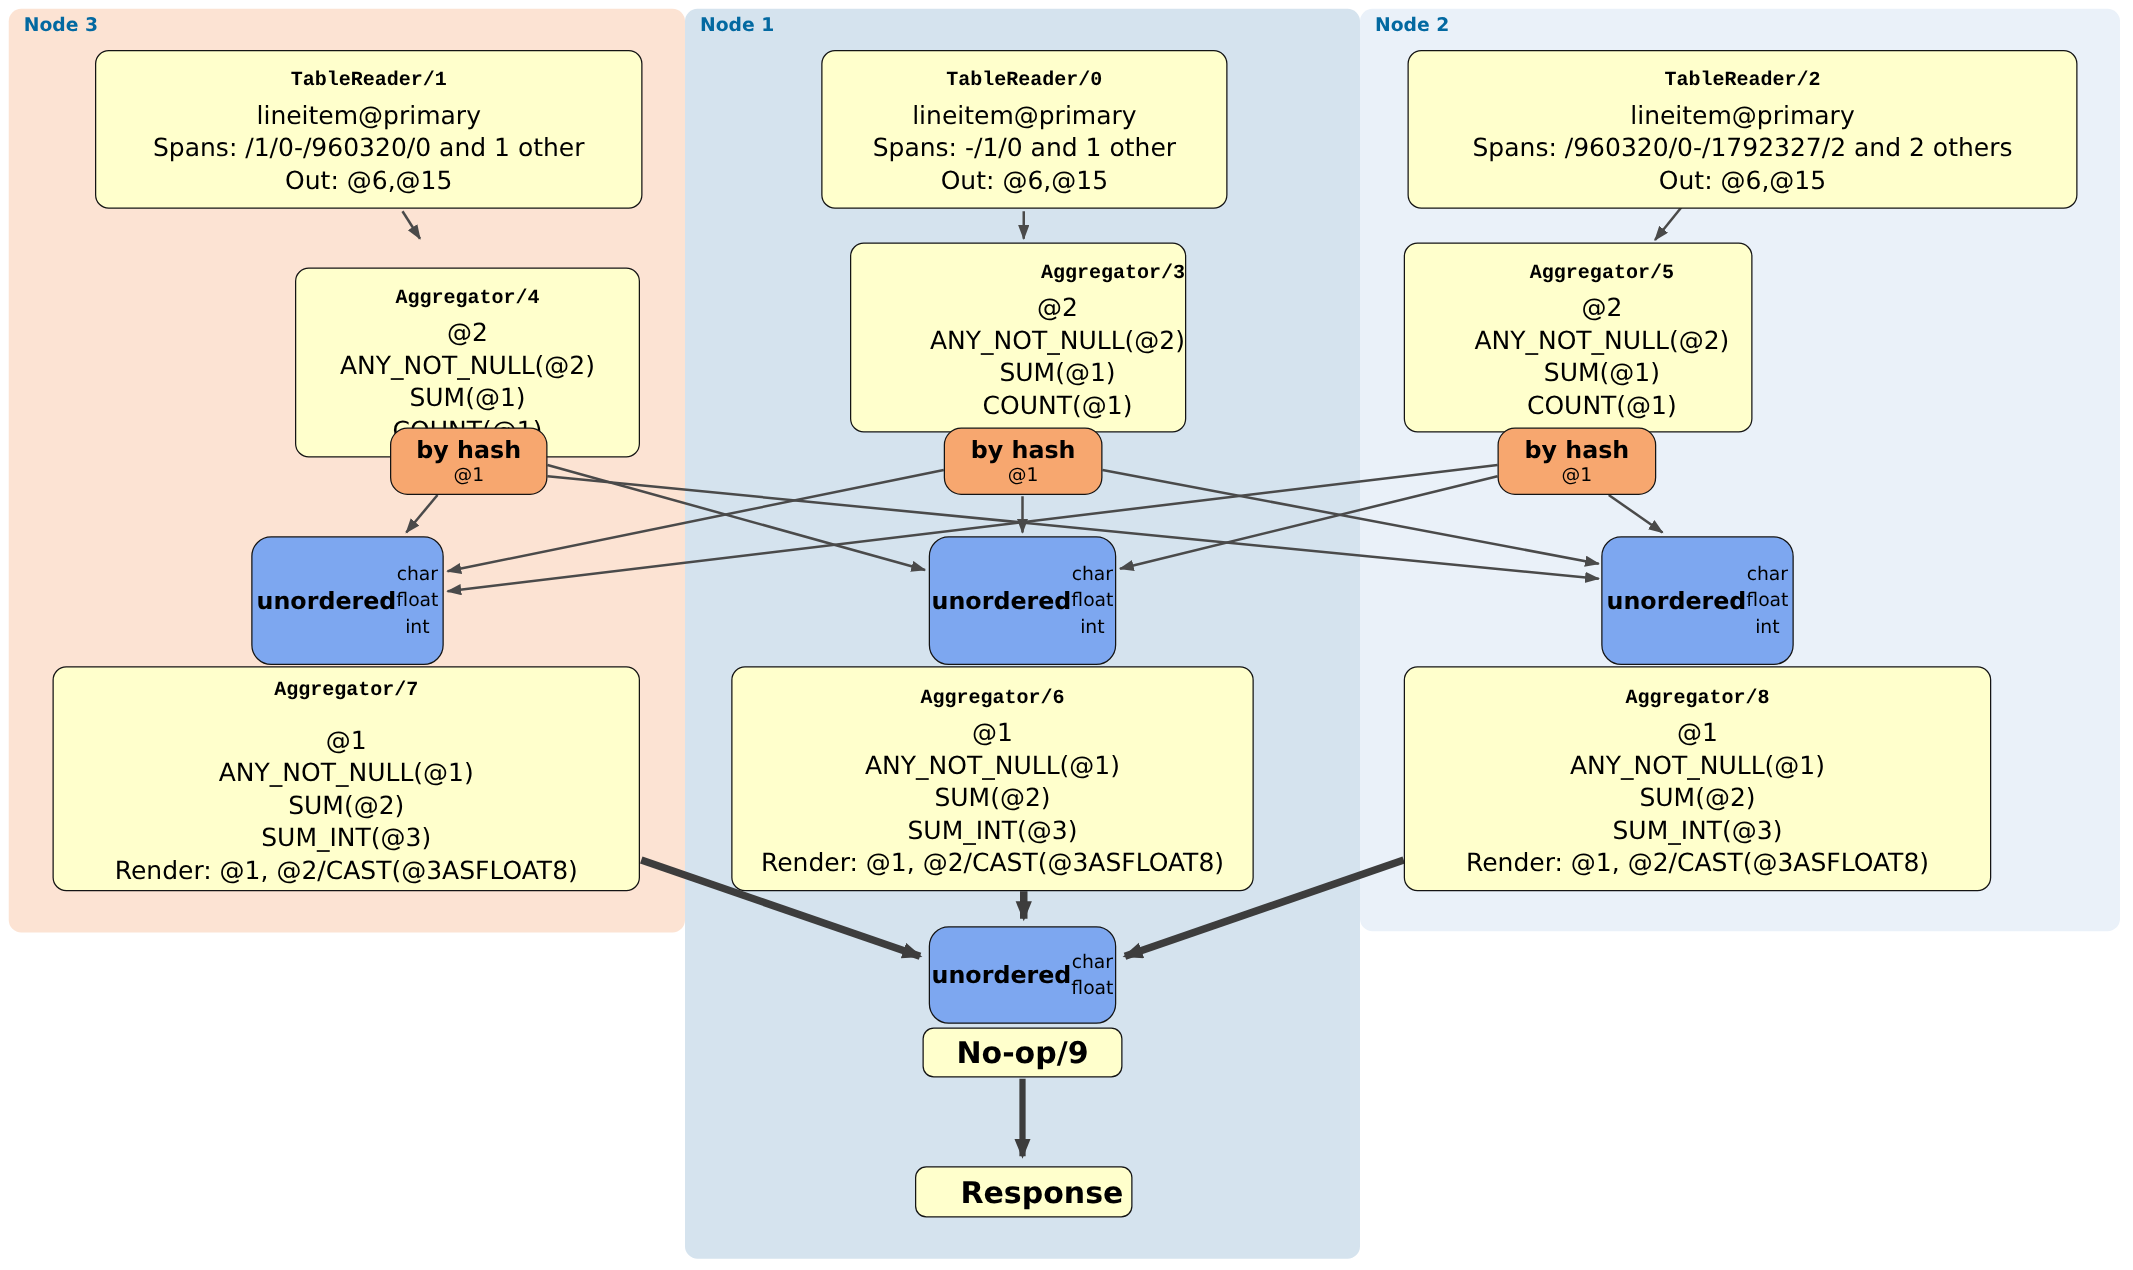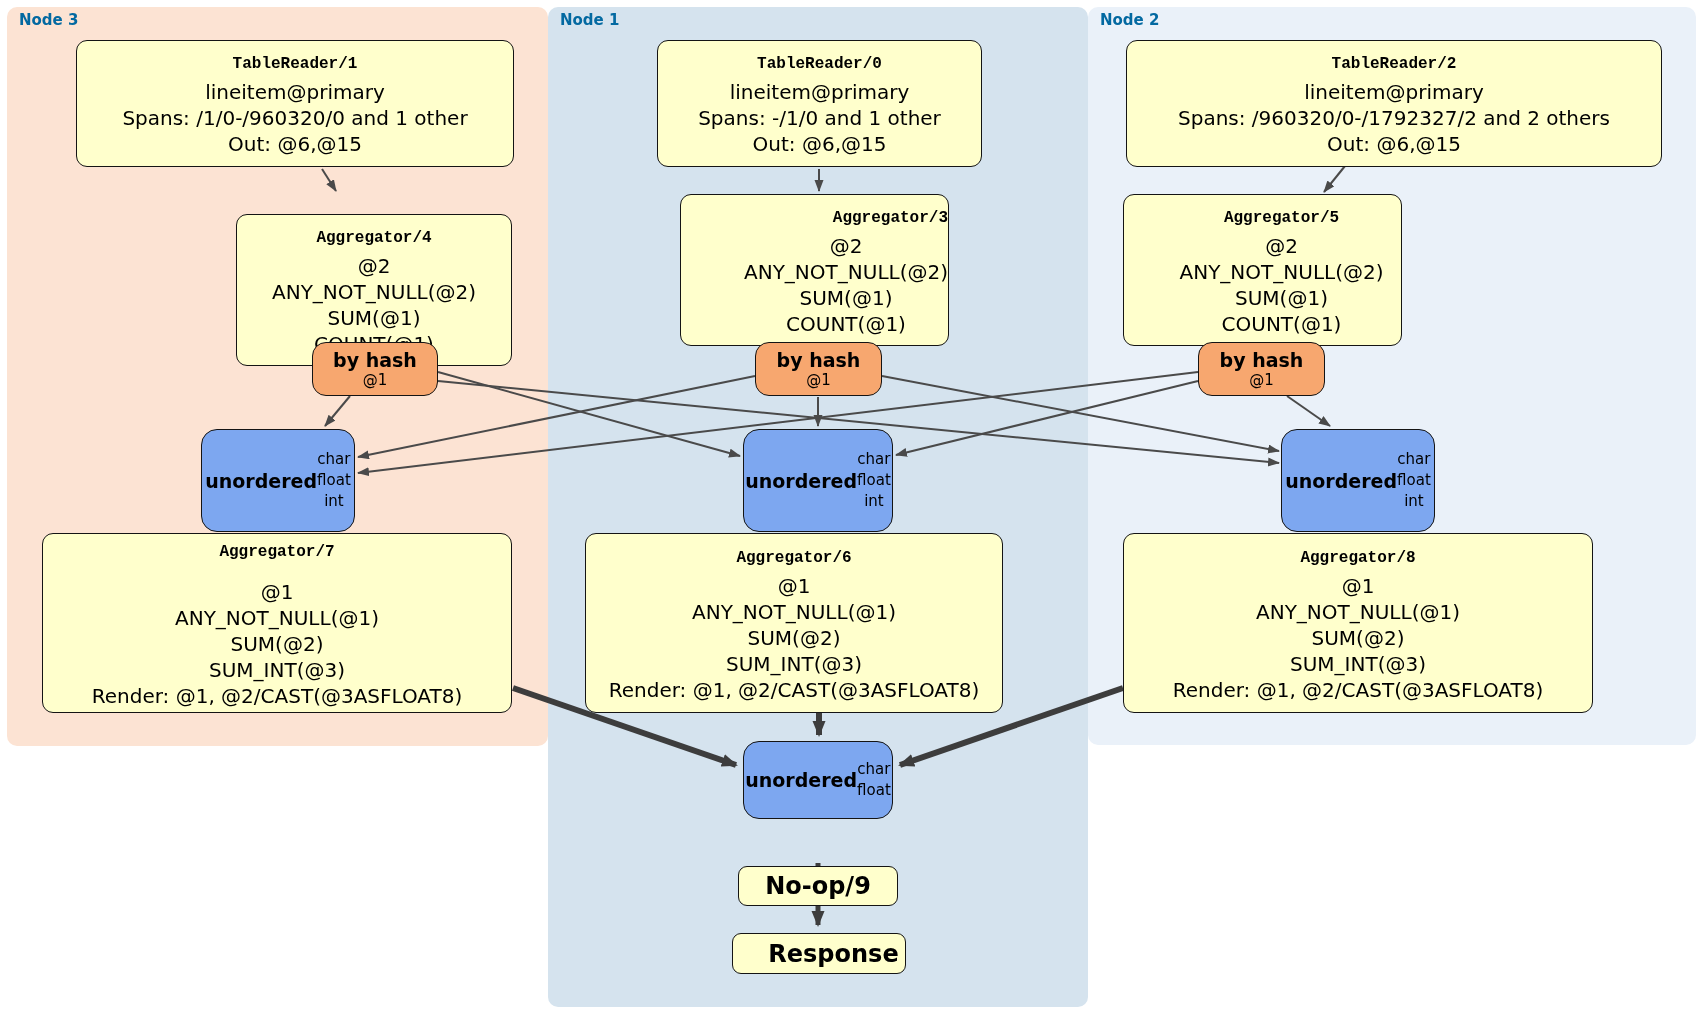--- a/index.html
+++ b/index.html
@@ -210,16 +210,16 @@
       </div>
   </div>
 
   <div class="sync" style="left:743px;top:741px;width:150px;height:78px;">
     <div class="stitle">unordered</div>
     <div class="slines">
         <div>char</div>
         <div>float</div>
       </div>
   </div>
-  <div class="endbox" style="left:738px;top:822px;width:160px;height:40px;margin-top:44px;">No-op/9</div>
+  <div class="endbox" style="left:738px;top:822px;width:160px;height:40px;">No-op/9</div>
   <div class="endbox" style="left:732px;top:933px;width:174px;height:41px;padding-left:29px;">Response</div>
 
 </div>
 
 </body></html>

